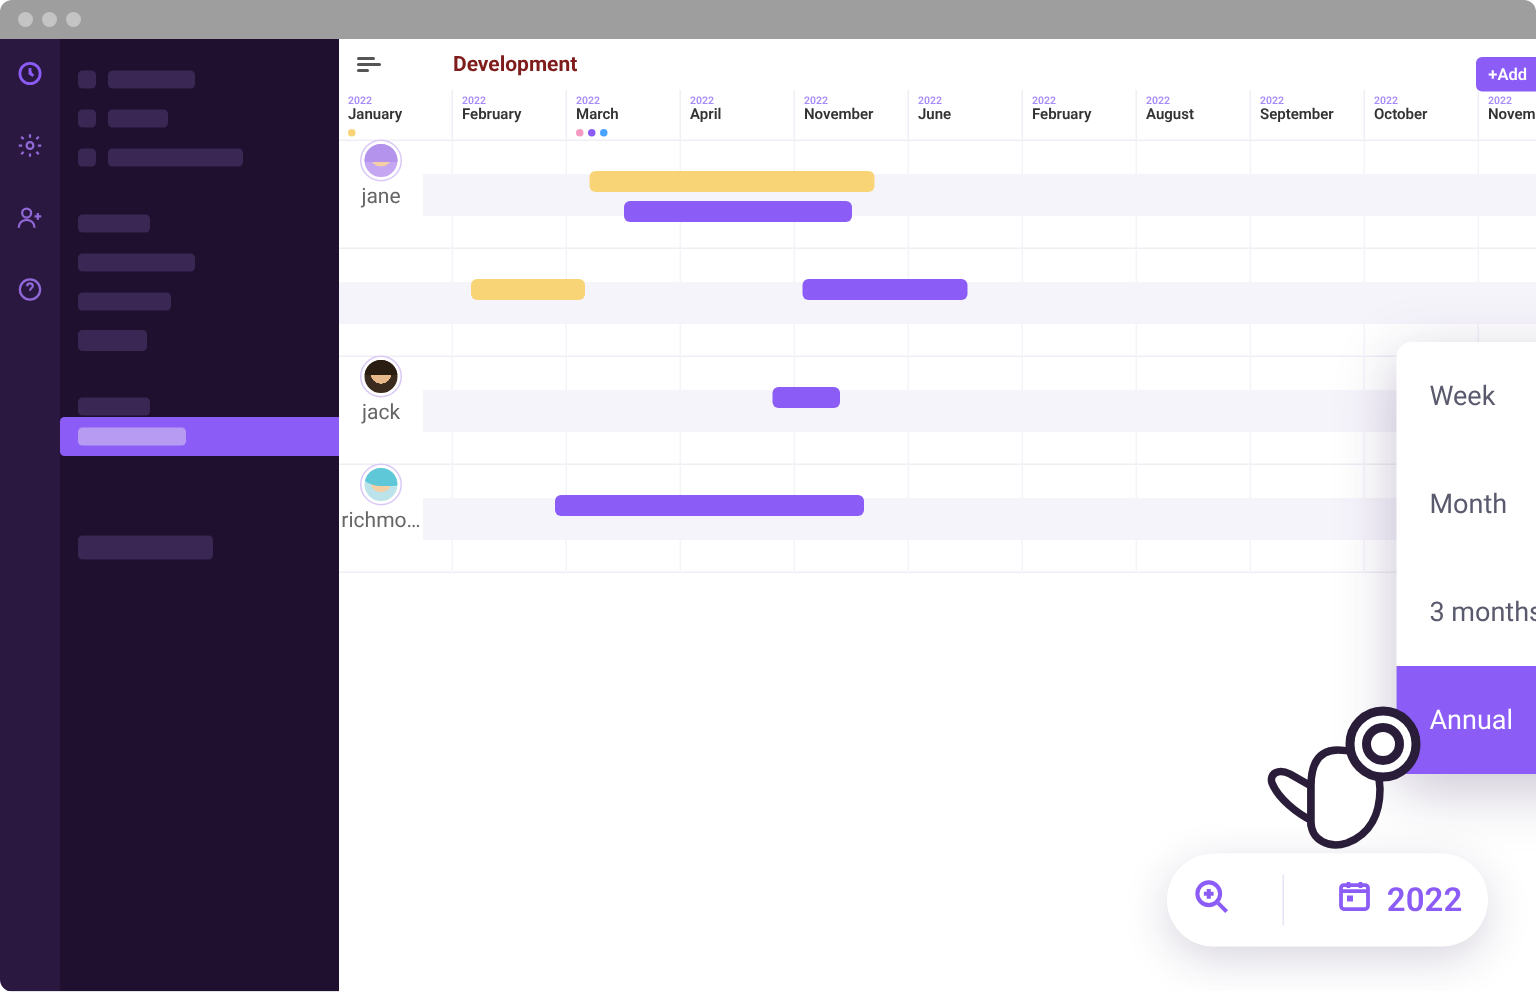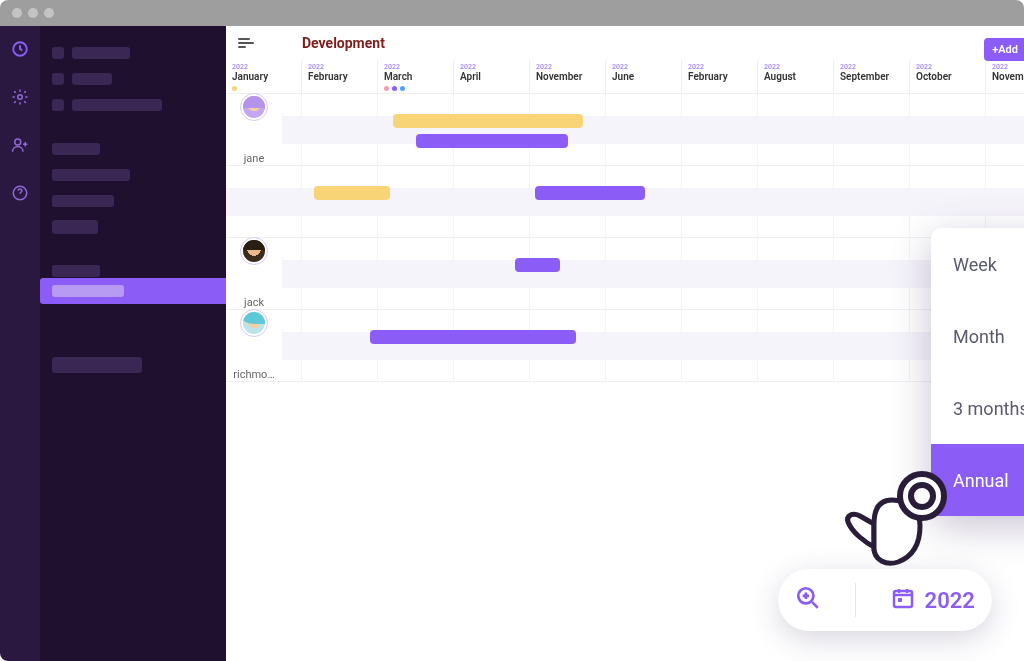--- a/index.html
+++ b/index.html
@@ -31,21 +31,21 @@
     
     .months { display: flex; height: 34px; border-bottom: 1px solid #f0eef5; position: relative; margin-left: 0; }
     .month { flex: 0 0 76px; border-right: 1px solid #f0eef5; padding: 3px 6px 0 6px; position: relative; }
     .month .yr { font-size: 7px; color: #a78bfa; font-weight: 600; }
     .month .mn { font-size: 10px; color: #333; font-weight: 600; }
     .mdots { position: absolute; bottom: 2px; left: 6px; display: flex; gap: 3px; }
     .mdot { width: 5px; height: 5px; border-radius: 50%; }
     
     .rows { position: relative; }
     .row { display: flex; border-bottom: 1px solid #f0eef5; height: 72px; }
-    .person { flex: 0 0 56px; display: flex; flex-direction: column; align-items: center; justify-content: space-between; font-size: 11px; color: #666; gap: 3px; }
+    .person { flex: 0 0 56px; display: flex; flex-direction: column; align-items: center; justify-content: flex-start; font-size: 14px; color: #666; gap: 3px; }
     .avatar { width: 26px; height: 26px; border-radius: 50%; border: 2px solid #fff; outline: 1.5px solid #d9c9f6; position: relative; overflow: hidden; }
     .track { flex: 1; position: relative; }
     .track::before { content: ""; position: absolute; left: 0; right: 0; top: 22px; height: 28px; background: #f6f4fb; }
     .bar { position: absolute; height: 14px; border-radius: 4px; top: 20px; }
     .bar2 { top: 40px; }
     .bar.y { background: #f8d477; }
     .bar.p { background: #8b5cf6; }
     
     .gridlines { position: absolute; inset: 0; display: flex; pointer-events: none; }
     .gridlines div { flex: 0 0 76px; border-right: 1px solid #f5f3fa; }

